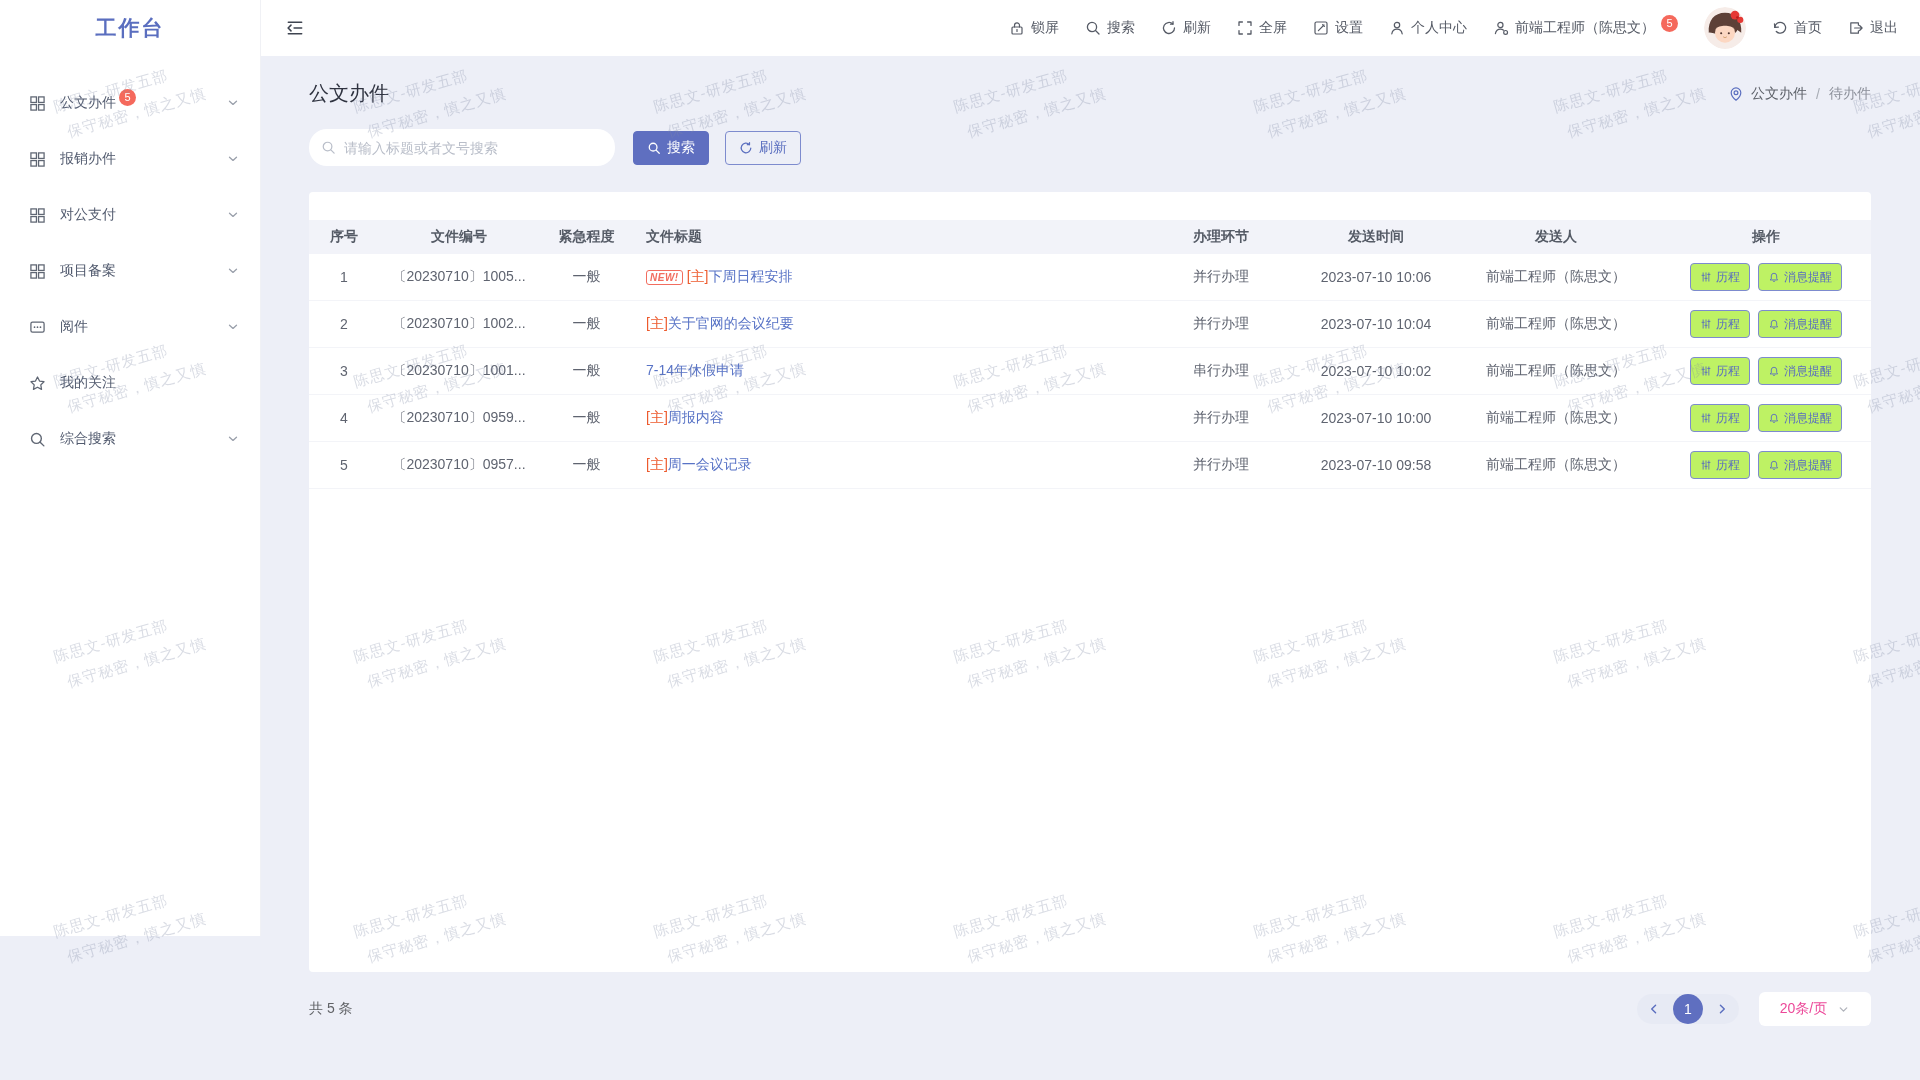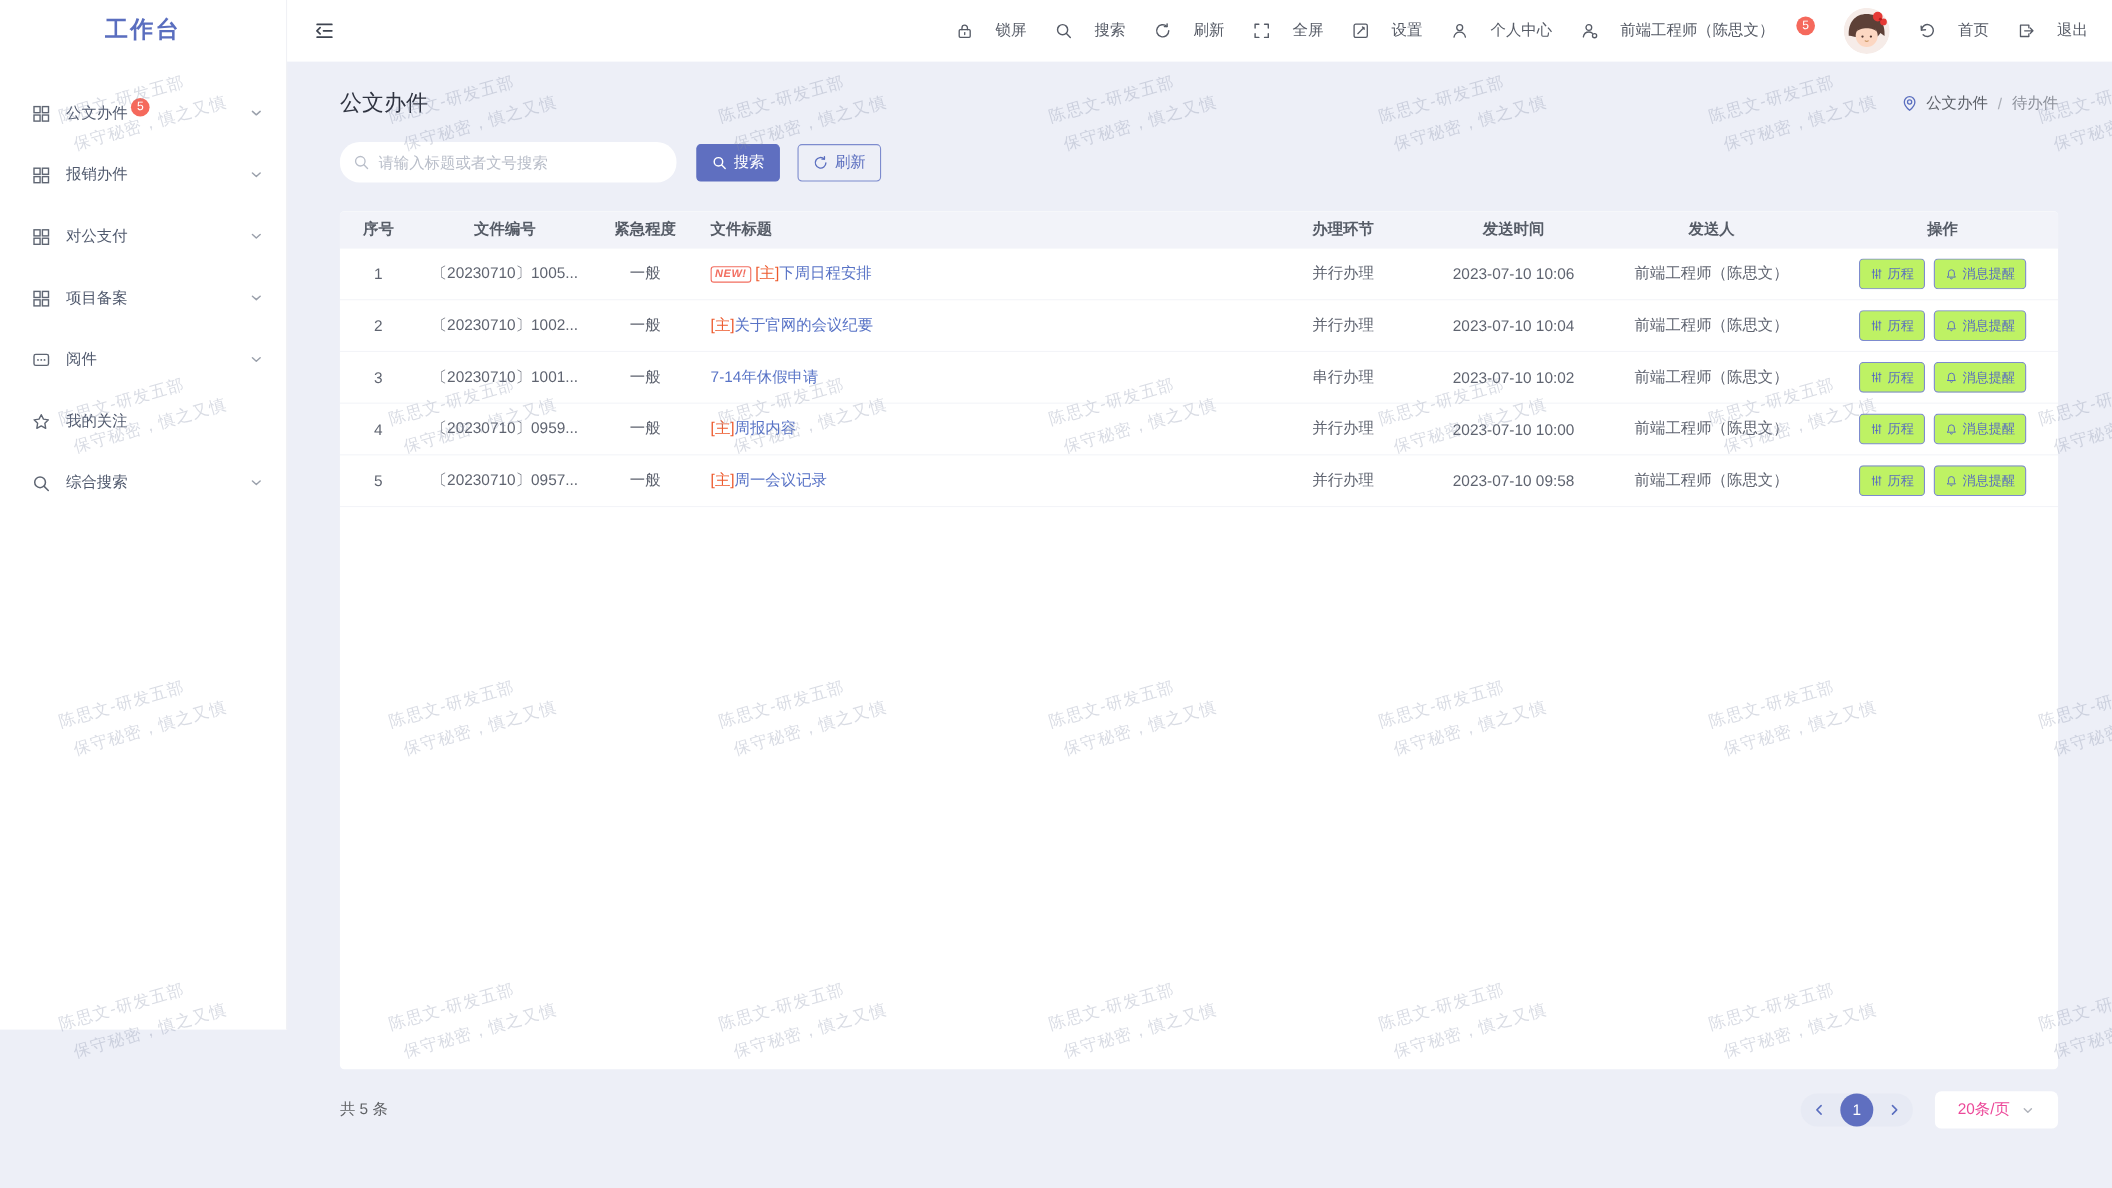--- a/index.html
+++ b/index.html
@@ -21,21 +21,21 @@
   .mi-chevron { width:14px; height:14px; color:#9aa0ab; margin-left:auto; visibility:hidden; }
   .mi-chevron.show { visibility:visible; }
 
   
   .right-col { flex:1; display:flex; flex-direction:column; min-width:0; }
 
   
   .topbar { height:56px; background:#fff; display:flex; align-items:center; padding:0 22px 0 24px; flex-shrink:0; }
   .fold { width:20px; height:20px; color:#3e4450; cursor:pointer; }
   .topbar-right { margin-left:auto; display:flex; align-items:center; gap:26px; }
-  .head-item { display:flex; align-items:center; gap:20px; font-size:14px; color:#565b66; cursor:pointer; white-space:nowrap; }
+  .head-item { display:flex; align-items:center; gap:6px; font-size:14px; color:#565b66; cursor:pointer; white-space:nowrap; }
   .head-item .hi-icon { width:16px; height:16px; color:#565b66; }
   .user-badge { min-width:17px; height:17px; border-radius:9px; background:#f5695c; color:#fff; font-size:11px; line-height:17px; text-align:center; padding:0 4px; transform:translateY(-5px); }
   .avatar { width:42px; height:42px; border-radius:50%; overflow:hidden; cursor:pointer; flex-shrink:0; }
 
   
   .content { flex:1; padding:0 49px 0 48px; min-width:0; position:relative; }
   .page-head { margin-top:24px; display:flex; align-items:center; }
   .page-title { font-size:20px; font-weight:500; color:#2f3340; }
   .breadcrumb { margin-left:auto; display:flex; align-items:center; font-size:14px; color:#5c6068; }
   .bc-pin { width:16px; height:16px; color:#5a6ebf; margin-right:7px; }
@@ -48,21 +48,21 @@
   .search-box .sb-icon { width:15px; height:15px; color:#b9bec9; margin-right:8px; flex-shrink:0; }
   .search-box input { border:none; outline:none; flex:1; font-size:14px; color:#303133; background:transparent; font-family:inherit; }
   .search-box input::placeholder { color:#b9bec9; }
   .btn { height:34px; display:flex; align-items:center; gap:6px; border-radius:4px; font-size:14px; cursor:pointer; padding:0 13px; font-family:inherit; }
   .btn .b-icon { width:14px; height:14px; }
   .btn-primary { background:#5f6fc0; border:1px solid #5f6fc0; color:#fff; margin-left:18px; }
   .btn-ghost { background:transparent; border:1px solid #7d8bce; color:#5a6ebf; margin-left:16px; }
 
   
   .card { margin-top:26px; background:#fff; border-radius:4px; height:780px; overflow:hidden; }
-  .thead { display:flex; height:34px; background:#f2f3f9; align-items:center; }
+  .thead { display:flex; height:34px; background:#f2f3f9; align-items:center;margin-top:28px; }
   .th { font-size:14px; font-weight:700; color:#555b66; display:flex; align-items:center; }
   .tr { display:flex; height:47px; align-items:center; border-bottom:1px solid #f3f4f8; }
   .td { font-size:14px; color:#5f6470; display:flex; align-items:center; white-space:nowrap; overflow:hidden; }
   .col-idx { width:70px; justify-content:center; }
   .col-no { width:160px; justify-content:center; }
   .col-urg { width:95px; justify-content:center; }
   .col-title { flex:1; justify-content:flex-start; padding-left:12px; }
   .col-step { width:160px; justify-content:center; }
   .col-time { width:150px; justify-content:center; }
   .col-sender { width:210px; justify-content:center; }

